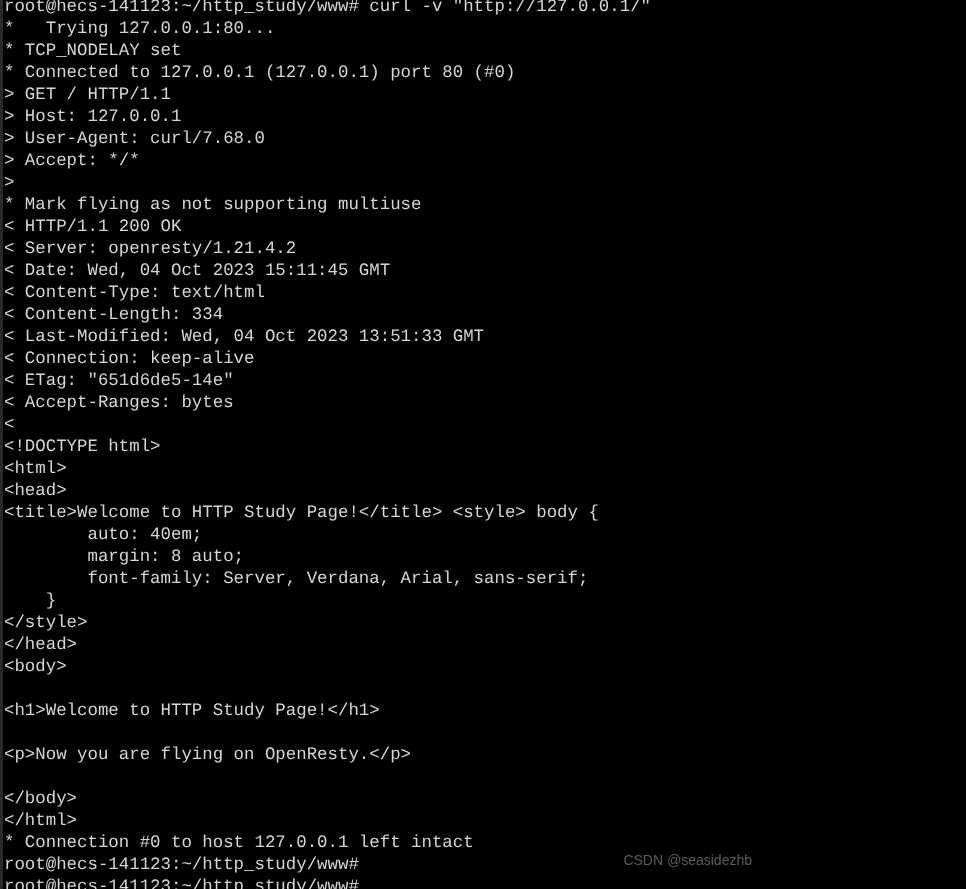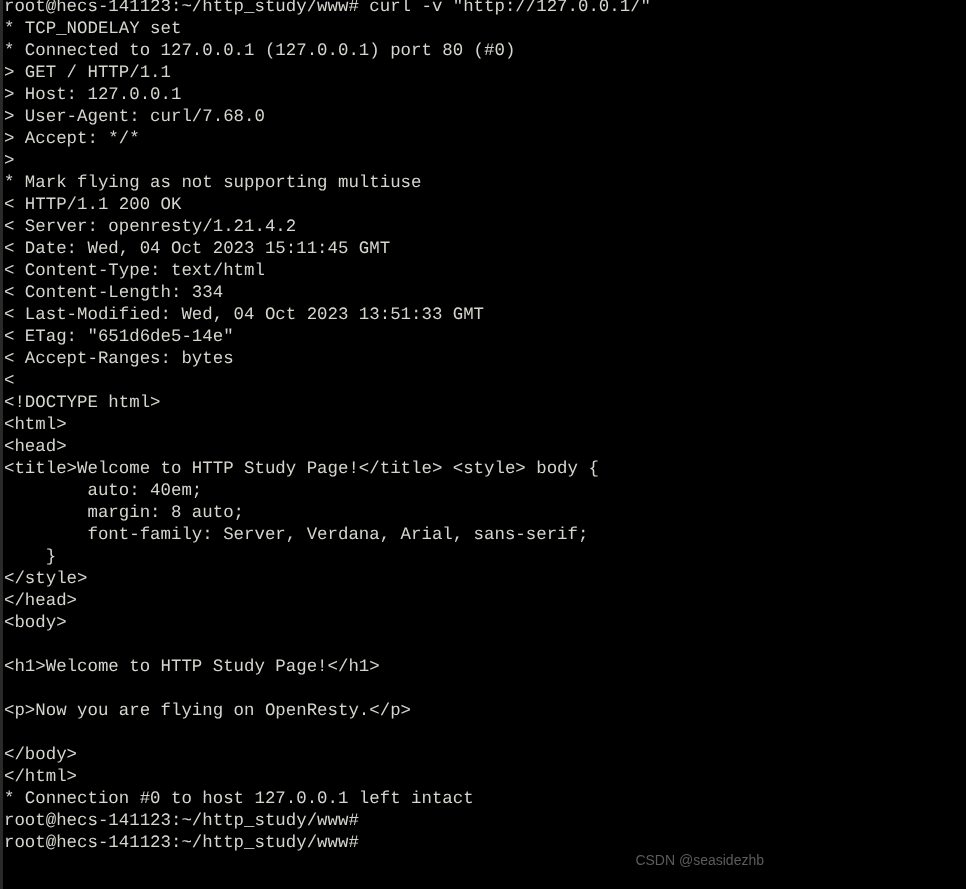--- a/index.html
+++ b/index.html
@@ -57,54 +57,56 @@
     text-rendering: geometricPrecision;
   }
 
   .line.blank {
     color: transparent;
   }
 
   
   #watermark {
     position: absolute;
-    right: 12px;
+    right: 24px;
     bottom: 20px;
     font-family: "Liberation Sans", sans-serif;
     font-size: 14px;
     line-height: 18px;
     color: #5c5c5c;
     white-space: pre;
     z-index: 5;
     pointer-events: none;
   }
 </style>
 </head>
 <body>
 
 <div id="terminal">
 
   <div id="left-gutter"></div>
 
   <div id="scrollback">
       <span class="line">root@hecs-141123:~/http_study/www# curl -v "http://127.0.0.1/"</span>
+      <span class="line">*   Trying 127.0.0.1:80...</span>
       <span class="line">* TCP_NODELAY set</span>
       <span class="line">* Connected to 127.0.0.1 (127.0.0.1) port 80 (#0)</span>
       <span class="line">&gt; GET / HTTP/1.1</span>
       <span class="line">&gt; Host: 127.0.0.1</span>
       <span class="line">&gt; User-Agent: curl/7.68.0</span>
       <span class="line">&gt; Accept: */*</span>
       <span class="line">&gt;</span>
       <span class="line">* Mark flying as not supporting multiuse</span>
       <span class="line">&lt; HTTP/1.1 200 OK</span>
       <span class="line">&lt; Server: openresty/1.21.4.2</span>
       <span class="line">&lt; Date: Wed, 04 Oct 2023 15:11:45 GMT</span>
       <span class="line">&lt; Content-Type: text/html</span>
       <span class="line">&lt; Content-Length: 334</span>
       <span class="line">&lt; Last-Modified: Wed, 04 Oct 2023 13:51:33 GMT</span>
+      <span class="line">&lt; Connection: keep-alive</span>
       <span class="line">&lt; ETag: "651d6de5-14e"</span>
       <span class="line">&lt; Accept-Ranges: bytes</span>
       <span class="line">&lt;</span>
       <span class="line">&lt;!DOCTYPE html&gt;</span>
       <span class="line">&lt;html&gt;</span>
       <span class="line">&lt;head&gt;</span>
       <span class="line">&lt;title&gt;Welcome to HTTP Study Page!&lt;/title&gt; &lt;style&gt; body {</span>
       <span class="line">        auto: 40em;</span>
       <span class="line">        margin: 8 auto;</span>
       <span class="line">        font-family: Server, Verdana, Arial, sans-serif;</span>

